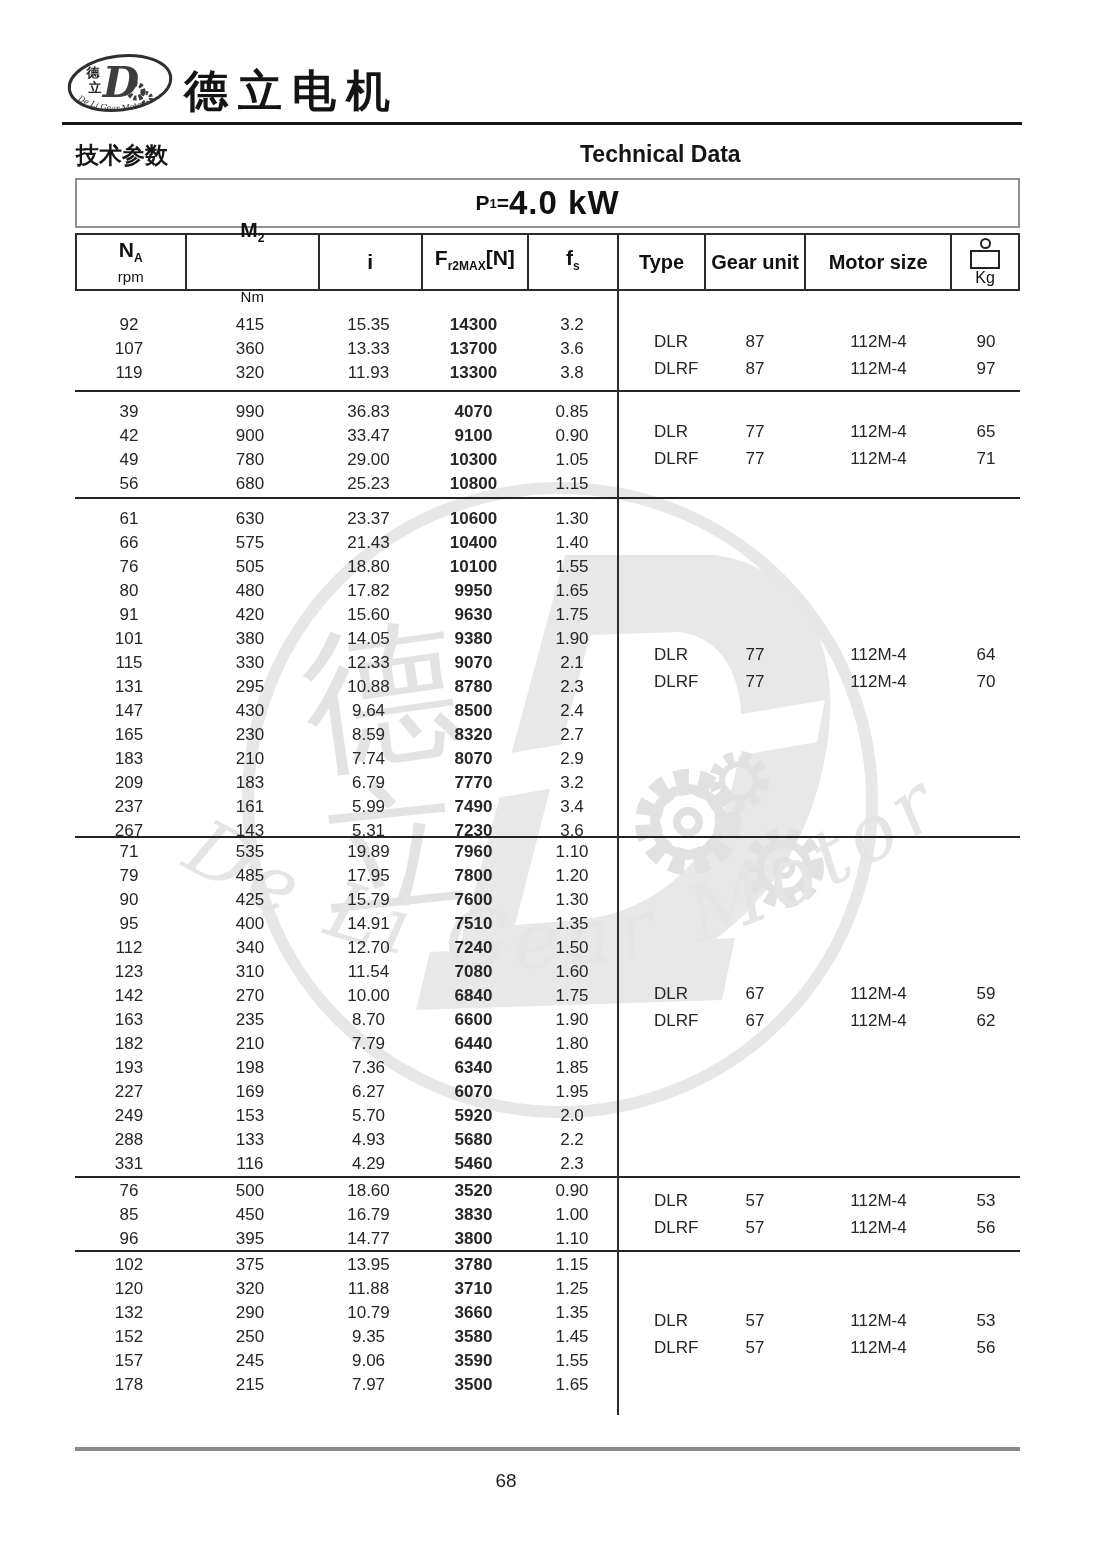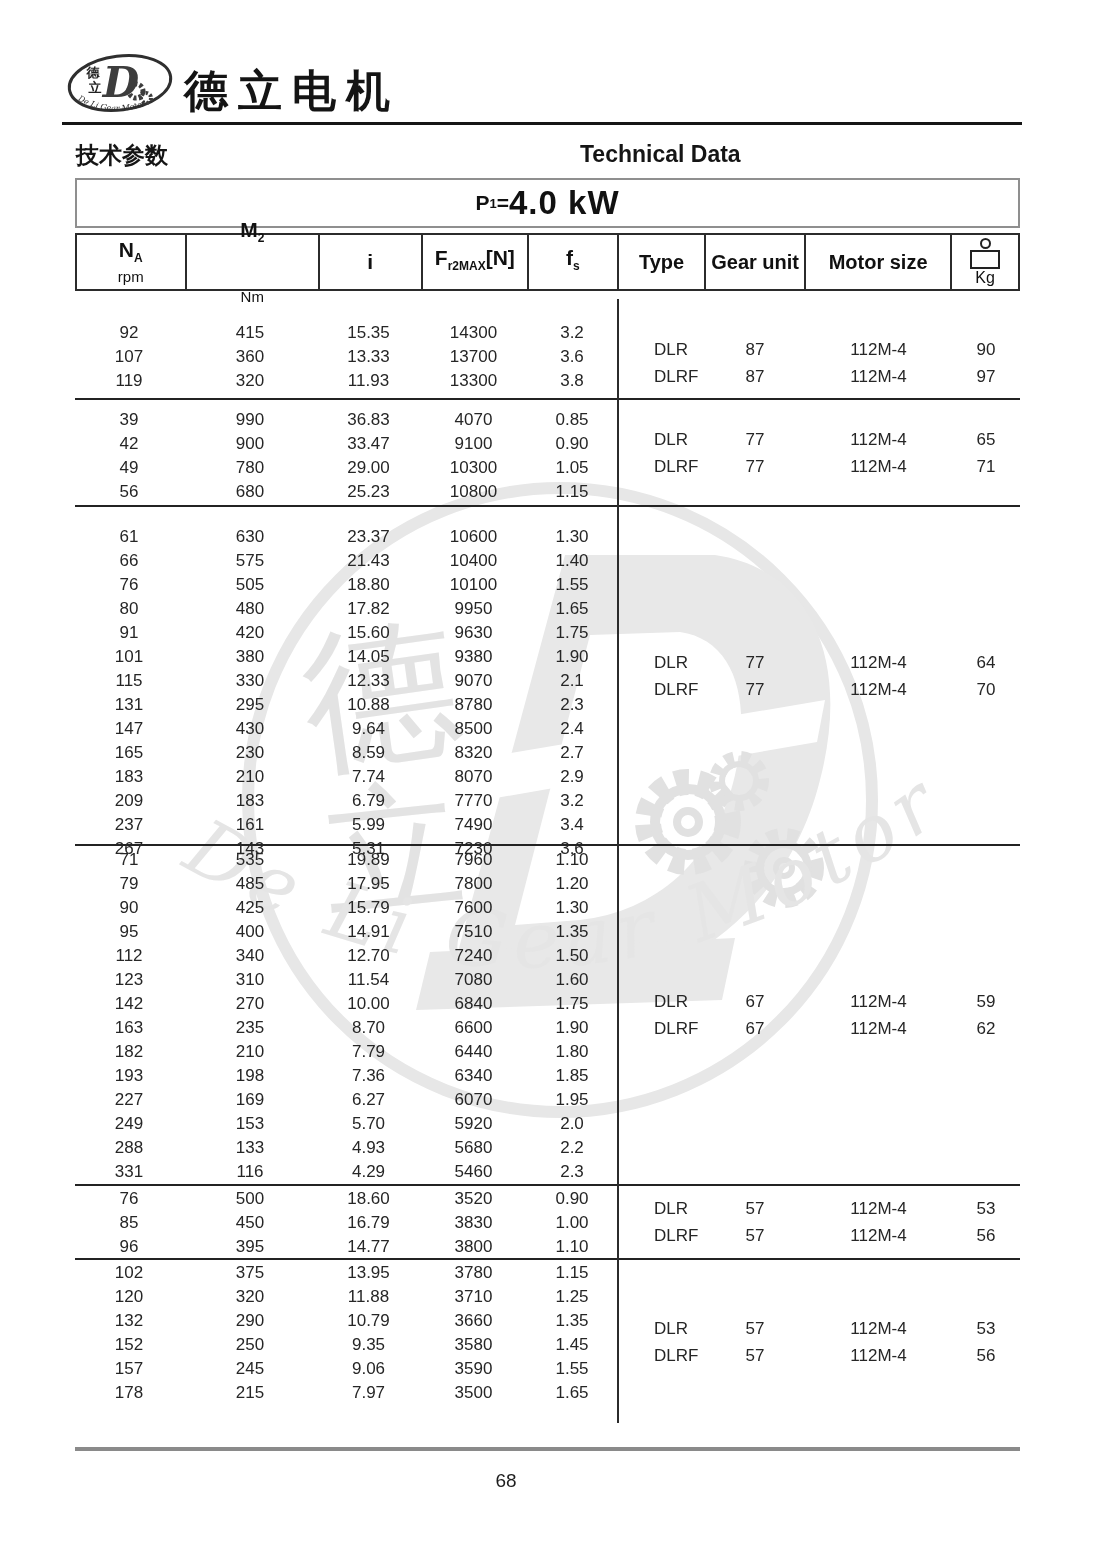--- a/index.html
+++ b/index.html
@@ -34,33 +34,33 @@
   .th .unit{font-size:15px;font-weight:normal;line-height:16px;}
   .th.label{font-size:20px;font-weight:bold;}
   .w-na{width:108px;border-radius:6px;} .w-m2{width:134px;gap:40px;} .w-i{width:103px;} .w-fr{width:107px;} .w-fs{width:90px;}
   .w-type{width:88px;} .w-gear{width:100px;} .w-motor{width:147px;} .w-kg{width:68px;}
   .kg-icon{display:flex;flex-direction:column;align-items:center;}
   .kg-ring{width:7px;height:7px;border:2px solid #222;border-radius:50%;margin-bottom:1px;}
   .kg-body{width:26px;height:15px;border:2px solid #222;background:#fff;}
   .kg-label{font-size:16px;line-height:17px;}
 
   
-  .tbody{position:absolute;left:75px;top:291px;width:945px;margin-top:8px;}
+  .tbody{position:absolute;left:75px;top:291px;width:945px;}
   .tbody::after{content:"";position:absolute;left:542px;top:0;width:2px;height:100%;background:#2b2b2b;}
   .group{position:relative;box-sizing:border-box;border-bottom:2px solid #232323;}
   .group:last-child{border-bottom:none;}
   .g1{height:101px;padding-top:22px;}
   .g2{height:107px;padding-top:8px;}
-  .g3{height:339px;padding-top:18px;}
+  .g3{height:339px;padding-top:8px;}
   .g4{height:340px;padding-top:2px;}
   .g5{height:74px;padding-top:1px;}
   .g6{height:163px;padding-top:1px;}
   .drow{display:flex;height:24px;line-height:24px;font-size:17px;color:#262626;}
   .cell{text-align:center;}
-  .c0{width:108px;} .c1{width:134px;} .c2{width:103px;} .c3{width:107px;} .c4{width:90px;}
+  .c0{width:108px;} .c1{width:134px;} .c2{width:103px;} .c3{width:107px;font-weight:bold;} .c4{width:90px;}
   .variants{position:absolute;left:542px;top:0;width:403px;height:100%;box-sizing:border-box;
       display:flex;flex-direction:column;justify-content:center;gap:2px;}
   .g1 .variants{padding-top:28px;}
   .vrow{display:flex;height:25px;line-height:25px;font-size:17px;color:#262626;}
   .vcell{box-sizing:border-box;text-align:center;}
   .vt{width:88px;text-align:left;padding-left:37px;}
   .vg{width:100px;} .vm{width:147px;} .vw{width:68px;}
 
   
   .bottom-rule{position:absolute;left:75px;top:1447px;width:945px;height:4px;background:#8a8a8a;}

